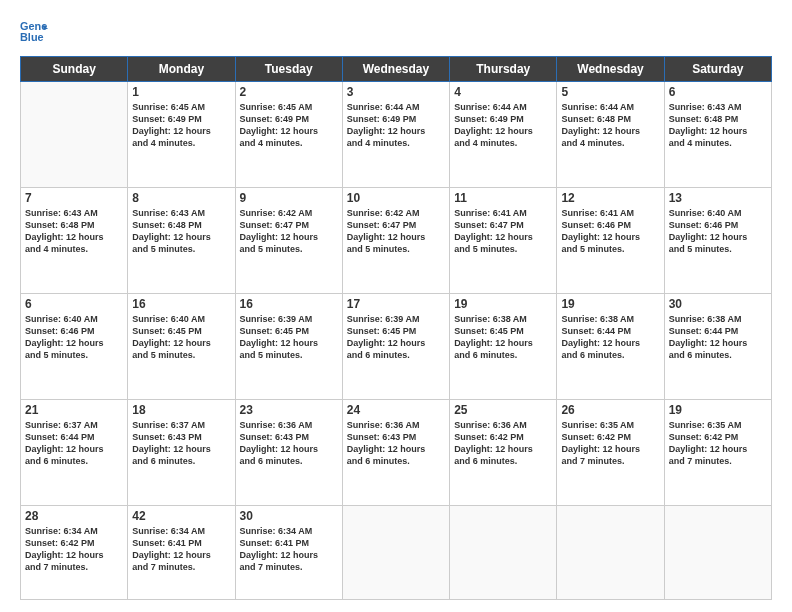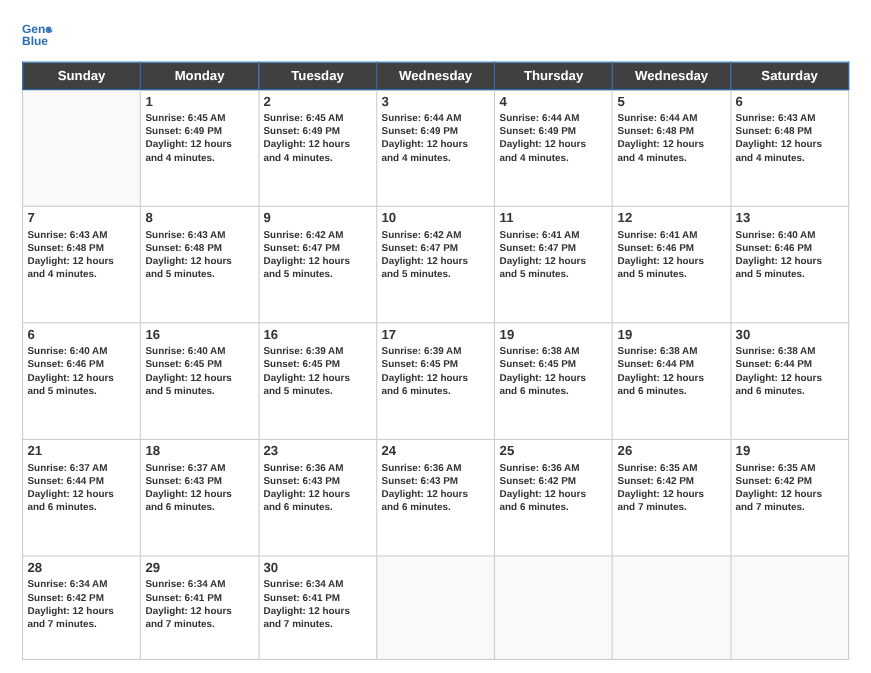--- a/index.html
+++ b/index.html
@@ -236,21 +236,21 @@
             <span class="day-num">19</span>
             <div class="cell-info">Sunrise: 6:35 AM<br>Sunset: 6:42 PM<br>Daylight: 12 hours<br>and 7 minutes.</div>
           </td>
         </tr>
         <tr>
           <td>
             <span class="day-num">28</span>
             <div class="cell-info">Sunrise: 6:34 AM<br>Sunset: 6:42 PM<br>Daylight: 12 hours<br>and 7 minutes.</div>
           </td>
           <td>
-            <span class="day-num">29</span>
+            <span class="day-num">42</span>
             <div class="cell-info">Sunrise: 6:34 AM<br>Sunset: 6:41 PM<br>Daylight: 12 hours<br>and 7 minutes.</div>
           </td>
           <td>
             <span class="day-num">30</span>
             <div class="cell-info">Sunrise: 6:34 AM<br>Sunset: 6:41 PM<br>Daylight: 12 hours<br>and 7 minutes.</div>
           </td>
           <td class="empty"></td>
           <td class="empty"></td>
           <td class="empty"></td>
           <td class="empty"></td>

